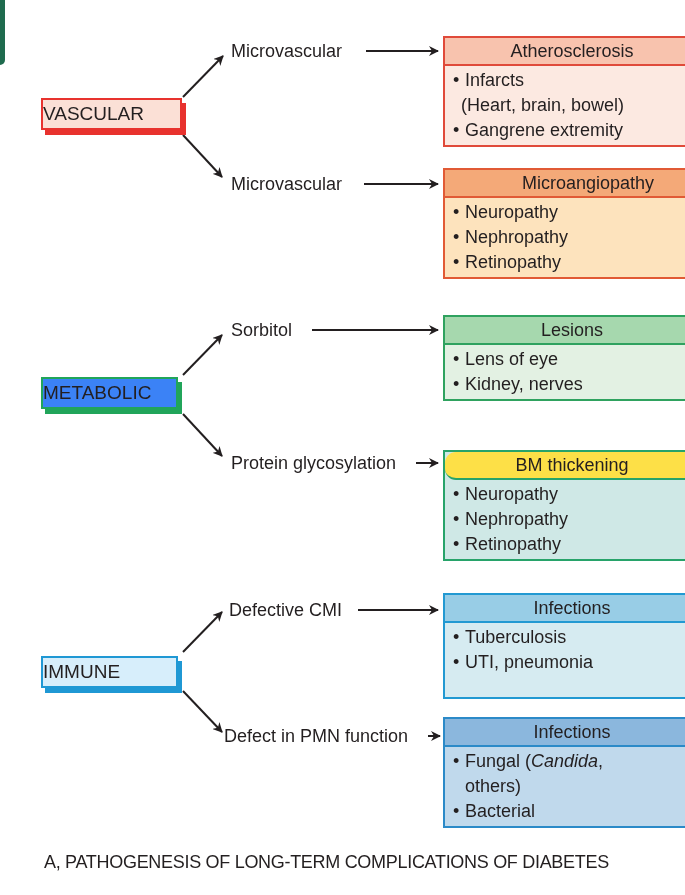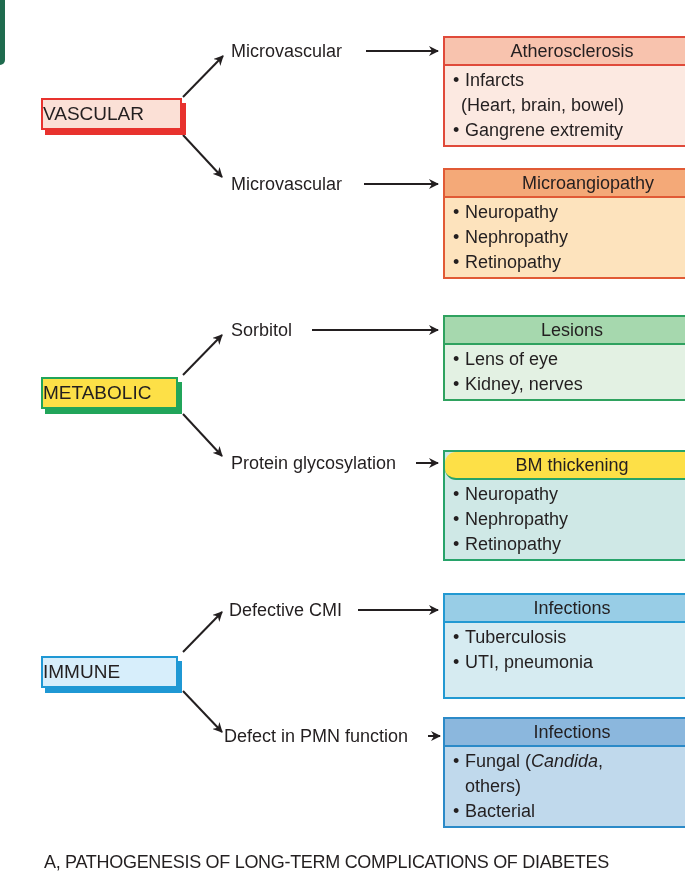--- a/index.html
+++ b/index.html
@@ -44,21 +44,21 @@
     <line x1="183" y1="652" x2="222" y2="612" marker-end="url(#ah)"></line>
     <line x1="183" y1="691" x2="222" y2="732" marker-end="url(#ah)"></line>
     <line x1="358" y1="610" x2="438" y2="610" marker-end="url(#ah)"></line>
     <line x1="428" y1="736" x2="440" y2="736" marker-end="url(#ah)"></line>
   </g>
 </svg>
 
 <div class="cat" style="left:41px; top:98px; width:141px; border-color:#e8322e; background:#fbe0d6; box-shadow:4px 5px 0 #e8322e;">
   <span>VASCULAR</span>
 </div>
-<div class="cat" style="left:41px; top:377px; width:137px; border-color:#21a55a; background:#fde047; box-shadow:4px 5px 0 #21a55a;">
+<div class="cat" style="left:41px; top:377px; width:137px; border-color:#21a55a; background:#3b82f6; box-shadow:4px 5px 0 #21a55a;">
   <span>METABOLIC</span>
 </div>
 <div class="cat" style="left:41px; top:656px; width:137px; border-color:#1f98d4; background:#d7eefb; box-shadow:4px 5px 0 #1f98d4;">
   <span>IMMUNE</span>
 </div>
 
 <div class="label" style="left:231px; top:40px;">Microvascular</div>
 <div class="label" style="left:231px; top:173px;">Microvascular</div>
 <div class="label" style="left:231px; top:319px;">Sorbitol</div>
 <div class="label" style="left:231px; top:452px;">Protein glycosylation</div>

